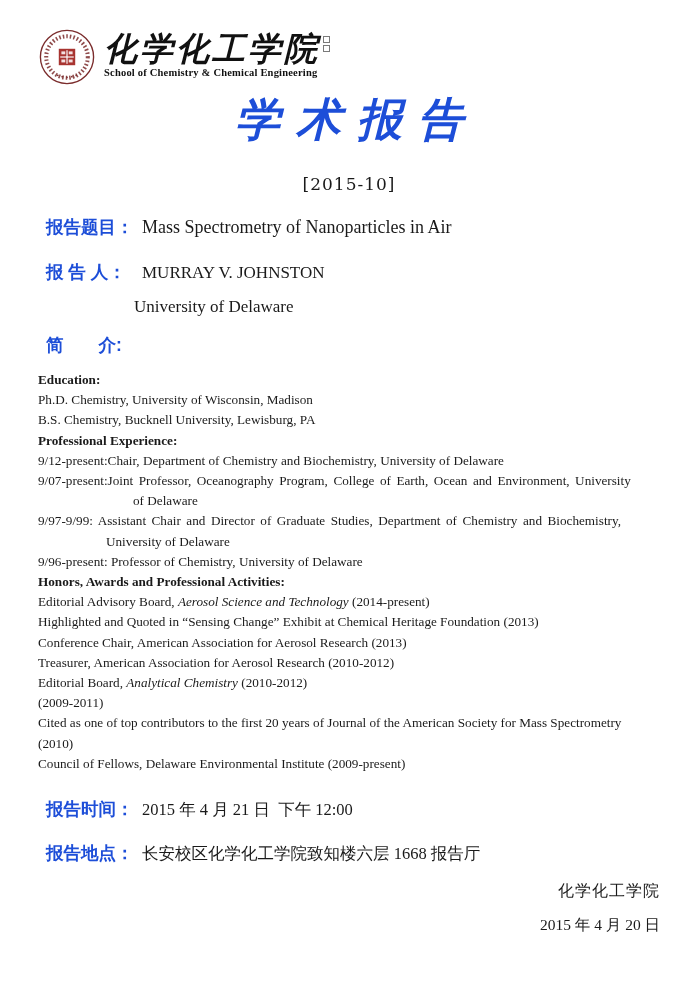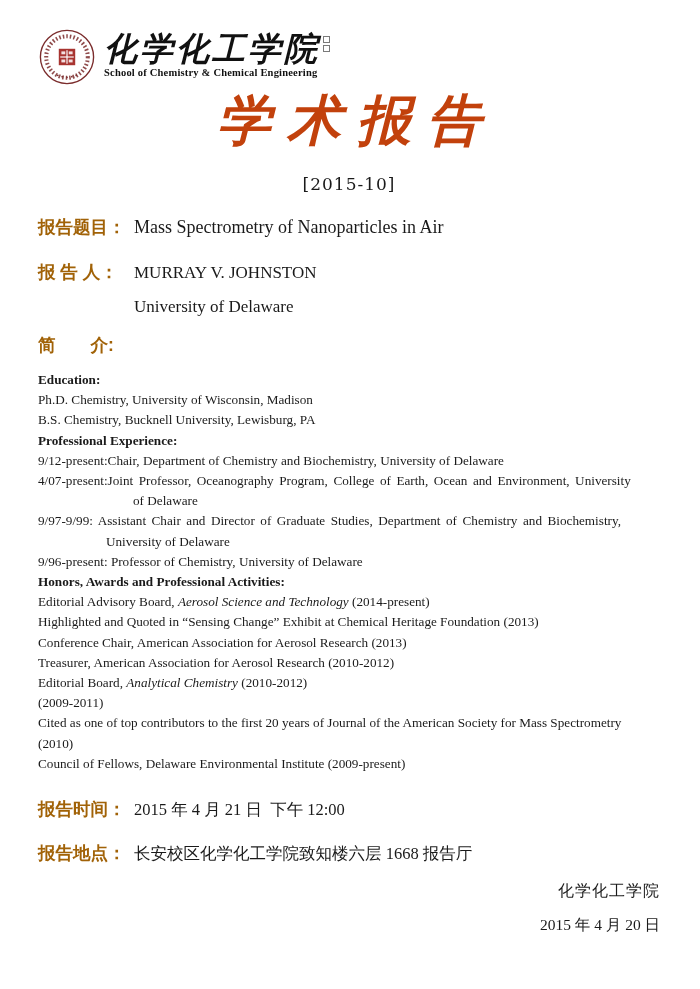--- a/index.html
+++ b/index.html
@@ -41,43 +41,44 @@
   .logo-mark span { display: block; width: 5px; height: 5px; border: 1px solid #333; opacity: .65; }
 
   
   .doc-title {
     margin-top: 8px;
     text-align: center;
     text-indent: 16px;
     font-family: "DejaVu Serif", serif;
     font-weight: bold;
     font-style: italic;
-    font-size: 54px;
+    font-size: 45px;
     letter-spacing: 16px;
     line-height: 52px;
-    color: #c2410c;
+    color: #1d4ed8;
   }
   .doc-issue {
     margin-top: 28px;
     text-align: center;
     font-family: "DejaVu Serif", serif;
     font-size: 17px;
     letter-spacing: 1px;
   }
 
   
   .field-row { display: flex; align-items: baseline; margin-top: 21px; }
   .field-label {
     flex: none;
     width: 96px;
     font-family: "Liberation Sans", sans-serif;
     font-weight: bold;
     font-size: 17.5px;
     white-space: pre;
-    color: #a16207;
+    color: #1d4ed8;
+    margin-left: 8px;
   }
   .field-value { font-family: "Liberation Serif", serif; font-size: 18px; white-space: pre; }
   .speaker-value { font-size: 17px; }
   .affiliation { margin-left: 96px; margin-top: 13px; font-size: 17px; }
   .bio-head-row { margin-top: 16px; }
 
   
   .bio { margin-top: 13px; font-size: 13.2px; line-height: 20.2px; }
   .bio-line { white-space: pre; }
   .bio-line.b { font-weight: bold; }
@@ -152,21 +153,21 @@
   <div class="field-row bio-head-row">
     <span class="field-label">简　　介:</span>
   </div>
 
   <div class="bio">
       <div class="bio-line b"><span>Education:</span></div>
       <div class="bio-line"><span>Ph.D. Chemistry, University of Wisconsin, Madison</span></div>
       <div class="bio-line"><span>B.S. Chemistry, Bucknell University, Lewisburg, PA</span></div>
       <div class="bio-line b"><span>Professional Experience:</span></div>
       <div class="bio-line"><span>9/12-present:Chair, Department of Chemistry and Biochemistry, University of Delaware</span></div>
-      <div class="bio-line spread"><span>4/07-present:Joint Professor, Oceanography Program, College of Earth, Ocean and Environment, University</span></div>
+      <div class="bio-line spread"><span>9/07-present:Joint Professor, Oceanography Program, College of Earth, Ocean and Environment, University</span></div>
       <div class="bio-line ind2"><span>of Delaware</span></div>
       <div class="bio-line spread"><span>9/97-9/99: Assistant Chair and Director of Graduate Studies, Department of Chemistry and Biochemistry,</span></div>
       <div class="bio-line ind1"><span>University of Delaware</span></div>
       <div class="bio-line"><span>9/96-present: Professor of Chemistry, University of Delaware</span></div>
       <div class="bio-line b"><span>Honors, Awards and Professional Activities:</span></div>
       <div class="bio-line"><span>Editorial Advisory Board, </span><span class="it">Aerosol Science and Technology</span><span> (2014-present)</span></div>
       <div class="bio-line"><span>Highlighted and Quoted in “Sensing Change” Exhibit at Chemical Heritage Foundation (2013)</span></div>
       <div class="bio-line"><span>Conference Chair, American Association for Aerosol Research (2013)</span></div>
       <div class="bio-line"><span>Treasurer, American Association for Aerosol Research (2010-2012)</span></div>
       <div class="bio-line"><span>Editorial Board, </span><span class="it">Analytical Chemistry</span><span> (2010-2012)</span></div>

